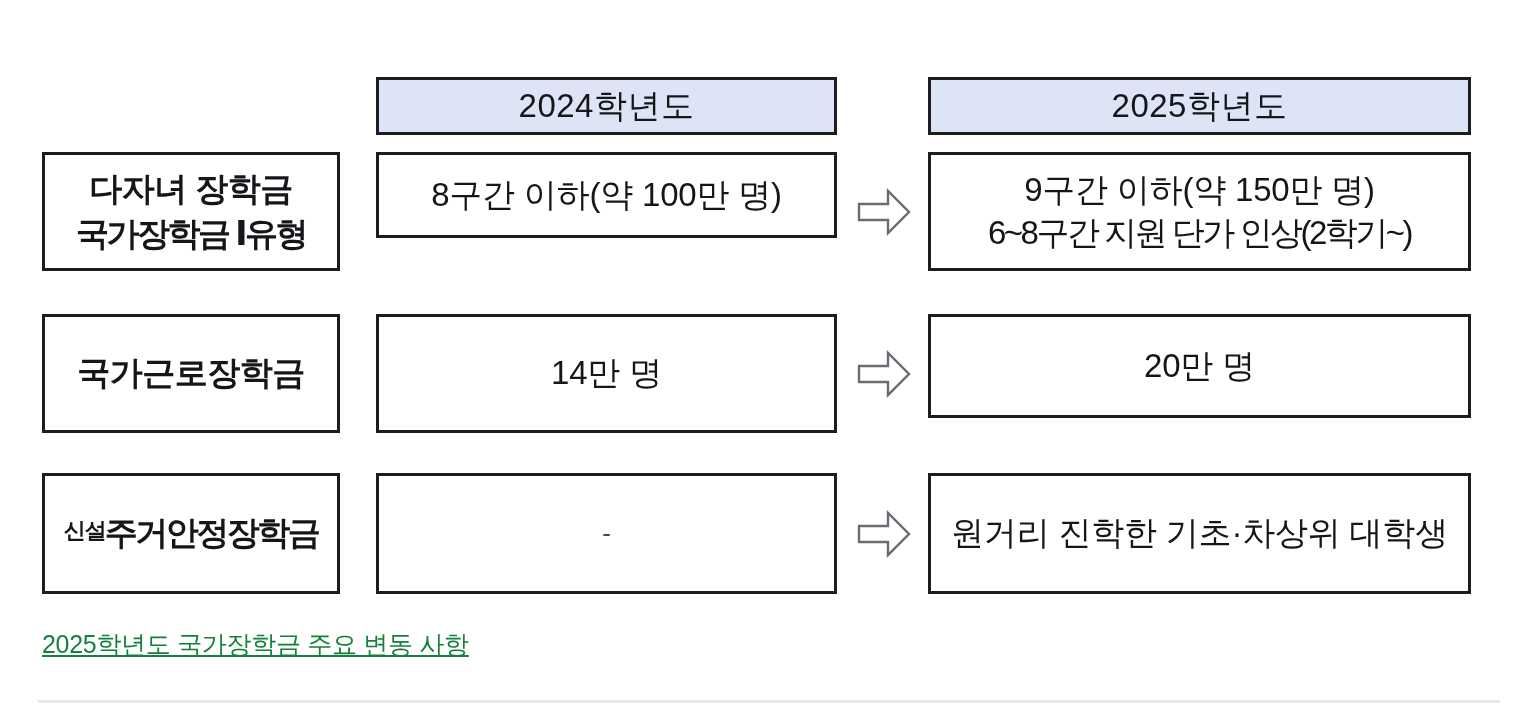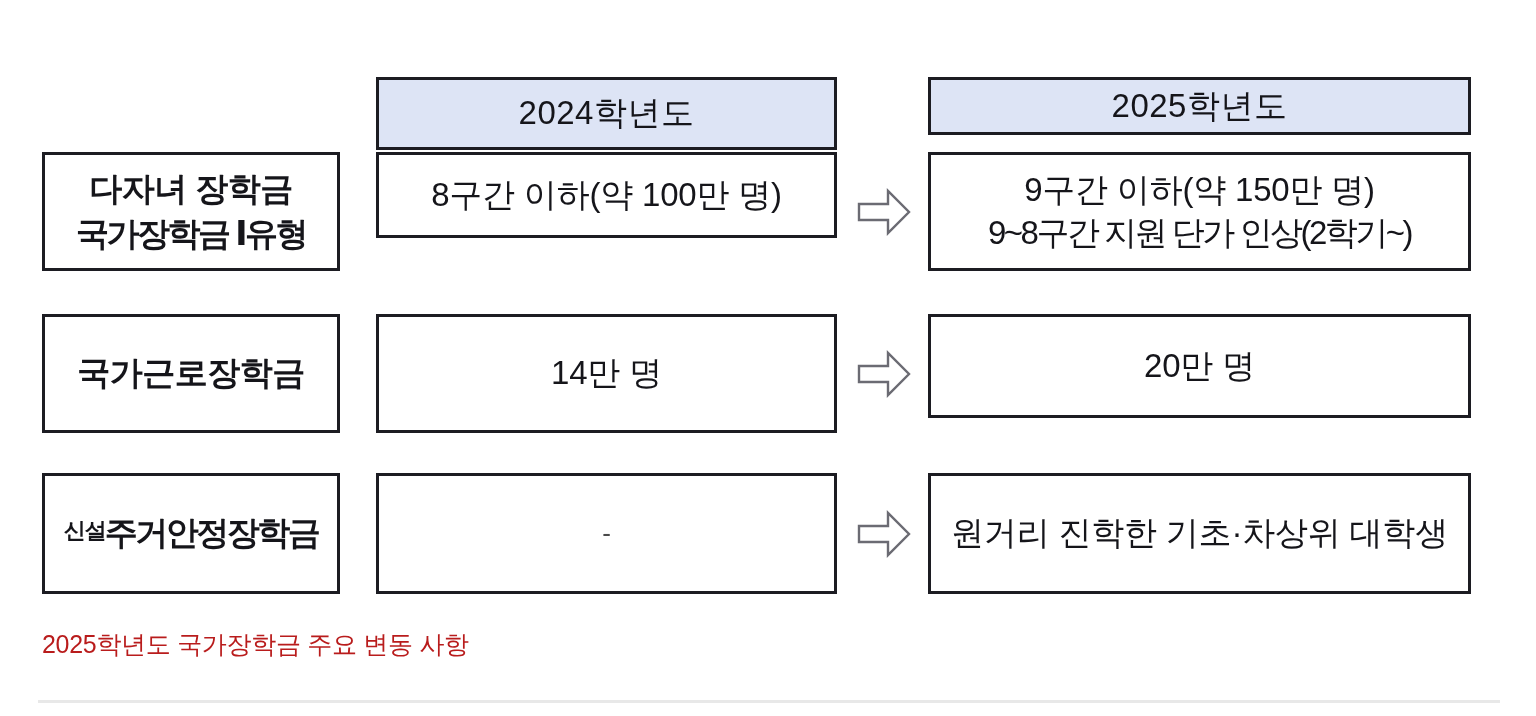--- a/index.html
+++ b/index.html
@@ -83,40 +83,41 @@
     height: 52px;
   }
   .arrow svg { display: block; width: 100%; height: 100%; }
 
   
   .caption {
     position: absolute;
     left: 42px;
     top: 628px;
     font-size: 25px;
-    color: #b91c1c;
+    color: #15803d;
     letter-spacing: -0.3px;
     white-space: nowrap;
+    text-decoration: underline;
   }
 
   .divider {
     position: absolute;
     left: 38px;
     top: 700px;
     width: 1462px;
     height: 3px;
     background: #e8e8e8;
   }
 </style>
 </head>
 <body>
 
 <div id="diagram-root">
 
-  <div class="box header-box" style="left:376px; top:77px; width:461px; height:73px;">
+  <div class="box header-box" style="left:376px; top:77px; width:461px; height:58px;">
     <span class="line">2024학년도</span>
   </div>
 
   <div class="box header-box" style="left:928px; top:77px; width:543px; height:58px;">
     <span class="line">2025학년도</span>
   </div>
 
   <div class="box label-box" style="left:42px; top:152px; width:298px; height:119px;">
     <span class="label-line">다자녀 장학금</span>
     <span class="label-line tight">국가장학금 Ⅰ유형</span>
@@ -127,21 +128,21 @@
   </div>
 
   <div class="arrow" style="left:856px; top:186px;">
     <svg viewBox="0 0 56 52" fill="none">
       <path d="M3 18 H32 V5 L53 26 L32 47 V34 H3 Z" stroke="#6b6b73" stroke-width="2.4" fill="#ffffff" stroke-linejoin="miter"></path>
     </svg>
   </div>
 
   <div class="box value-box two-line" style="left:928px; top:152px; width:543px; height:119px;">
     <span class="line">9구간 이하(약 150만 명)</span>
-    <span class="line tight">9~8구간 지원 단가 인상(2학기~)</span>
+    <span class="line tight">6~8구간 지원 단가 인상(2학기~)</span>
   </div>
 
   <div class="box label-box" style="left:42px; top:314px; width:298px; height:119px;">
     <span class="label-line">국가근로장학금</span>
   </div>
 
   <div class="box value-box" style="left:376px; top:314px; width:461px; height:119px;">
     <span class="line">14만 명</span>
   </div>
 

